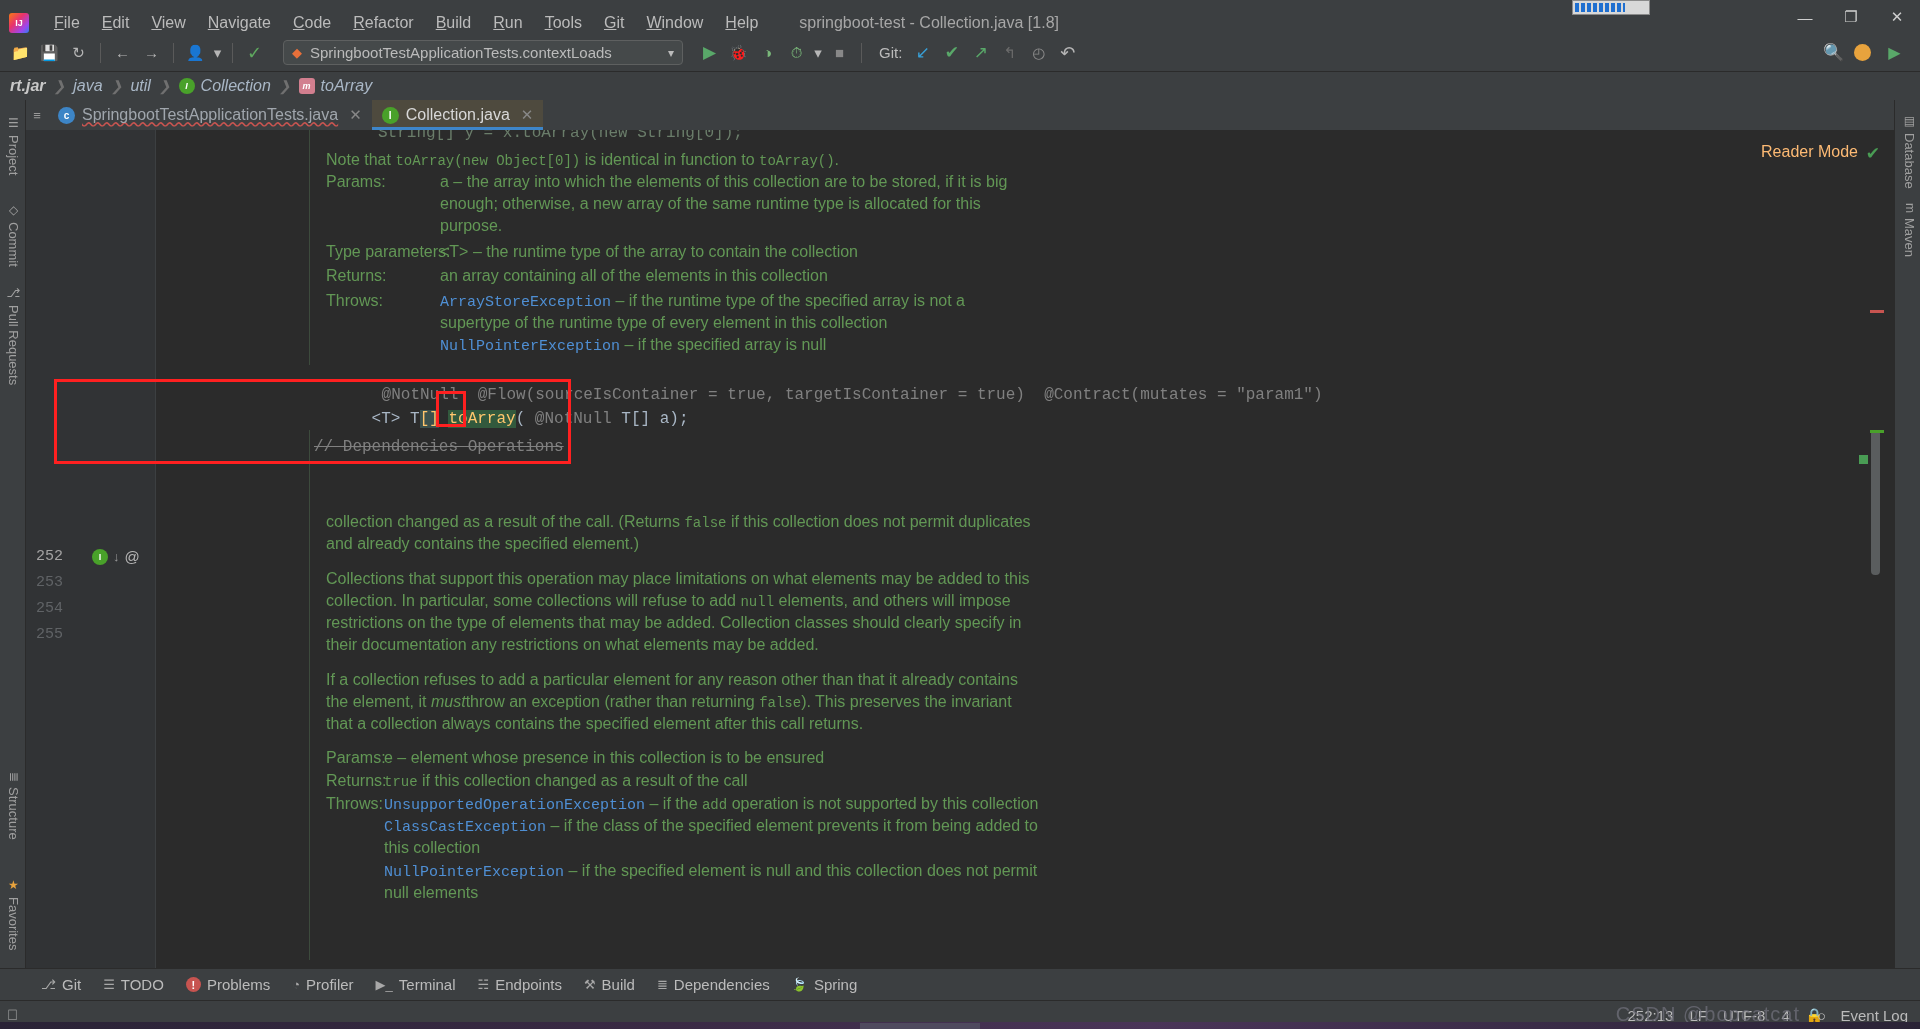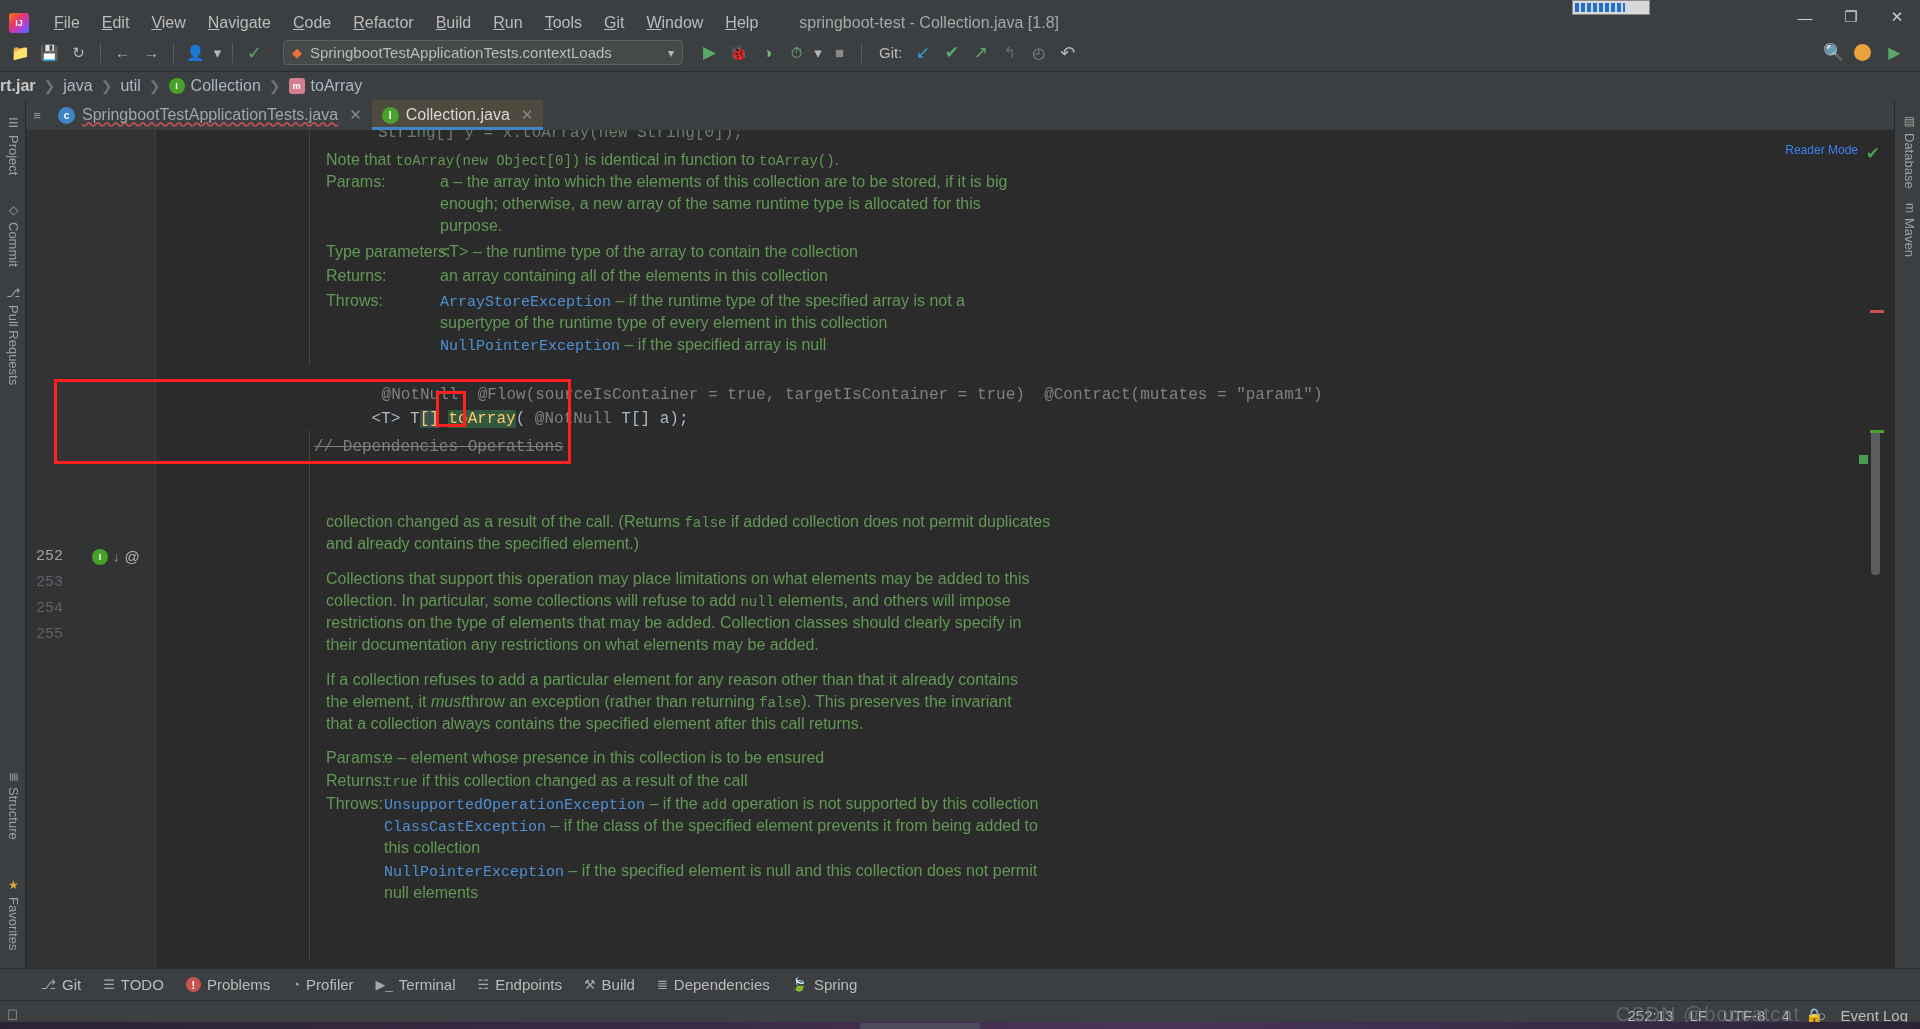--- a/index.html
+++ b/index.html
@@ -66,21 +66,21 @@
     height: 25px; min-width: 400px; background: #45494a; border: 1px solid #5e6060;
     border-radius: 4px; display: flex; align-items: center; padding: 0 8px;
     margin-left: 14px; margin-right: 12px; flex: none;
   }
   #run-config-label { color: #bbbbbb; font-size: 15px; margin: 0 8px; white-space: nowrap; }
   #git-label { color: #bbbbbb; font-size: 15px; margin: 0 6px 0 10px; }
 
   
   #breadcrumb {
     position: absolute; left: 0; top: 72px; width: 1920px; height: 28px;
-    background: #3c3f41; display: flex; align-items: center; 
+    background: #3c3f41; display: flex; align-items: center; padding-left: 10px; font-style: italic;
   }
   .crumb { color: #a9b7c6; font-size: 16px; white-space: nowrap; }
   .crumb.bold { font-weight: bold; color: #c8c8c8; }
   .crumb-sep { color: #707070; font-size: 14px; margin: 0 8px; }
   .crumb-ico {
     width: 16px; height: 16px; border-radius: 50%; display: inline-flex;
     align-items: center; justify-content: center; font-size: 9px; font-weight: bold;
     color: #fff; margin-right: 6px; flex: none;
   }
   .ico-interface { background: #49a12a; }
@@ -131,21 +131,21 @@
   #gutter {
     position: absolute; left: 0; top: 0; width: 130px; height: 838px;
     background: #313335; border-right: 1px solid #3c3f41;
   }
   .lnum {
     position: absolute; right: 92px; color: #606366; font-size: 15px;
     font-family: "Liberation Mono", monospace; text-align: right; width: 40px;
   }
   .lnum.cur { color: #a4a3a3; }
   #reader-mode {
-    position: absolute; right: 36px; top: 13px; color: #3b82f6; font-size: 12px;
+    position: absolute; right: 36px; top: 13px; color: #fdba74; font-size: 16px;
   }
   #reader-check { position: absolute; right: 14px; top: 13px; color: #499c54; font-size: 17px; }
 
   
   #doc { position: absolute; left: 130px; top: 0; right: 0; bottom: 0; }
   .docblock { position: absolute; color: #629755; font-size: 16px; line-height: 23px; }
   .mono { font-family: "Liberation Mono", monospace; font-size: 14px; }
   .link { color: #4f8fd4; font-family: "Liberation Mono", monospace; font-size: 15px; }
   .link.u { }
   .lbl { color: #629755; }
@@ -387,21 +387,21 @@
       <span class="c-gray">@NotNull</span><span class="c-gray">  </span><span class="c-gray">@Flow</span><span class="c-gray">(sourceIsContainer = true, targetIsContainer = true)</span><span class="c-gray">  </span><span class="c-gray">@Contract(mutates = "param1")</span>
     </div>
 
     <div class="codeline" style="left:158px;top:262px">
       <span class="c-white">&lt;T&gt; </span><span class="c-white">T</span><span class="hl-bracket">[]</span><span> </span><span class="c-method hl-soft">toArray</span><span class="c-white">( </span><span class="c-gray">@NotNull</span><span class="c-white"> </span><span class="c-white">T</span><span class="c-white">[]</span><span class="c-white"> a);</span>
     </div>
 
     <div class="codeline c-gray strike" style="left:158px;top:308px">// Dependencies Operations</div>
 
     <div class="docblock" style="left:170px;top:380px;width:1000px">
-      <span class="lbl">collection changed as a result of the call. (Returns </span><span class="mono lbl">false</span><span class="lbl"> if added collection does not permit duplicates</span>
+      <span class="lbl">collection changed as a result of the call. (Returns </span><span class="mono lbl">false</span><span class="lbl"> if this collection does not permit duplicates</span>
     </div>
     <div class="docblock" style="left:170px;top:402px">and already contains the specified element.)</div>
 
     <div class="docblock" style="left:170px;top:437px">Collections that support this operation may place limitations on what elements may be added to this</div>
     <div class="docblock" style="left:170px;top:459px">
       <span class="lbl">collection. In particular, some collections will refuse to add </span><span class="mono lbl">null</span><span class="lbl"> elements, and others will impose</span>
     </div>
     <div class="docblock" style="left:170px;top:481px">restrictions on the type of elements that may be added. Collection classes should clearly specify in</div>
     <div class="docblock" style="left:170px;top:503px">their documentation any restrictions on what elements may be added.</div>
 

